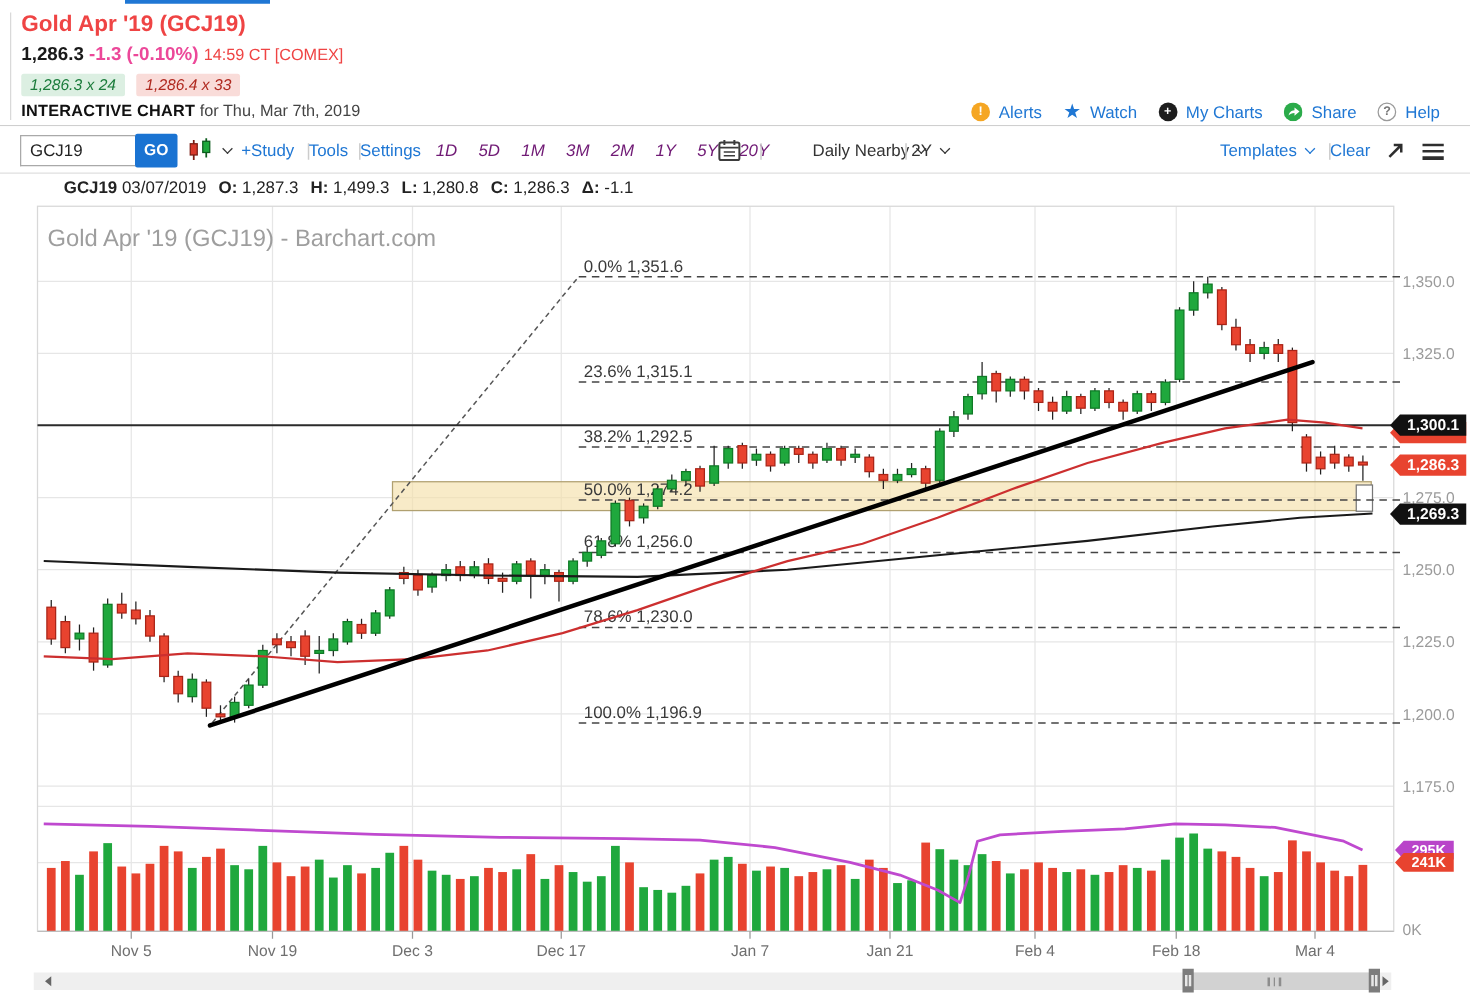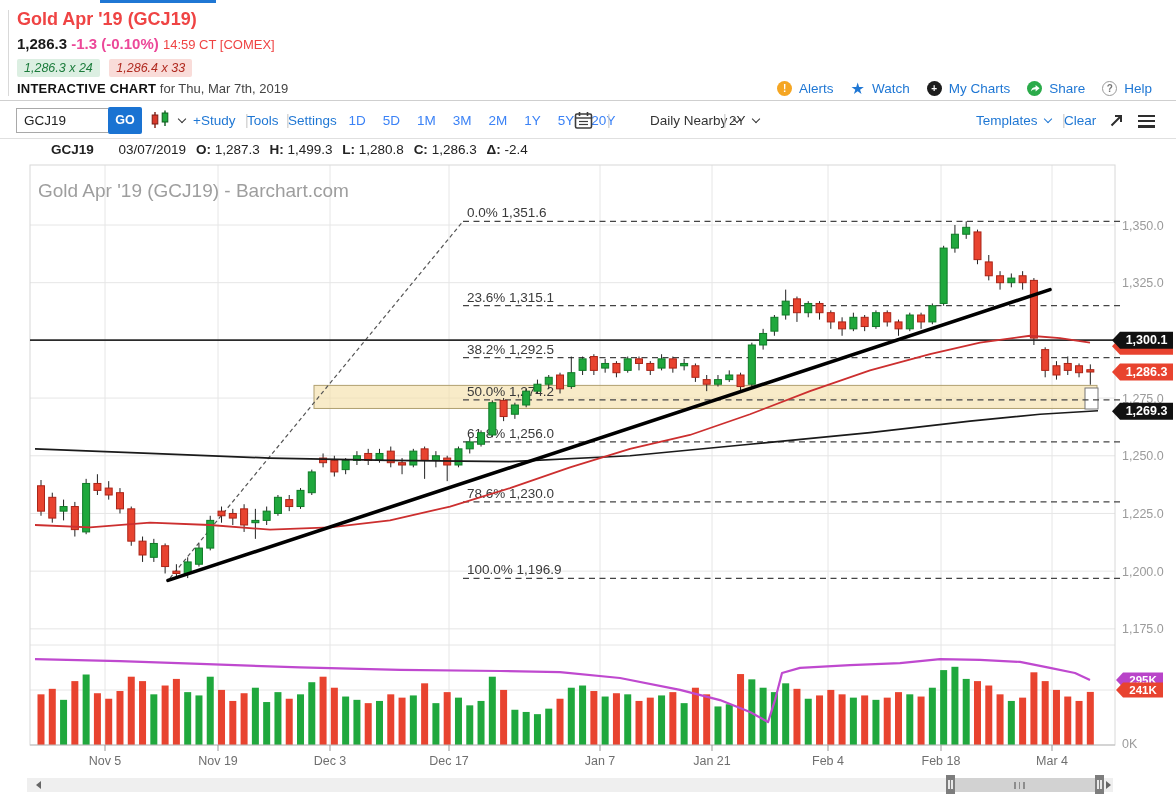--- a/index.html
+++ b/index.html
@@ -36,21 +36,21 @@
   #toolbar { left:0; top:101px; width:1176px; height:38px; border-bottom:1px solid #e0e0e0; background:#fff; }
   .tb { position:absolute; top:0; height:38px; display:flex; align-items:center; font-size:13.5px; color:#333; }
   #sym-input { left:16px; } 
   #sym-input input { width:92px; height:25px; border:1px solid #a9a9a9; border-right:none; padding:0 7px; font-size:13.5px; font-family:inherit; color:#222; }
   #go-btn { left:108px; } 
   #go-btn button { width:34px; height:27px; background:#1a73d2; color:#fff; border:none; font-weight:bold; font-size:12.5px; border-radius:2px; cursor:pointer; }
   .blue { color:#1f77d4; }
   .sep { color:#ccc; padding:0 9px; font-size:14px; }
   .caret { width:6px; height:6px; border-right:1.8px solid currentColor; border-bottom:1.8px solid currentColor;
            transform:rotate(45deg); display:inline-block; margin-left:7px; margin-bottom:3px; }
-  .tf { margin:0 8.5px; color:#3b82f6; cursor:pointer; }
+  .tf { margin:0 8.5px; color:#701a75; cursor:pointer;font-style:italic; }
   .hamburger div { width:17px; height:2.6px; background:#2e2e2e; margin:2.6px 0; }
 
   
   .ohlc { left:45px; top:142px; font-size:13.5px; color:#222; }
   .ohlc b { margin-left:6px; }
 
   
   #chart { position:absolute; left:0; top:0; width:1176px; height:801px; }
   #chart text { font-family:"Liberation Sans", sans-serif; }
 
@@ -549,26 +549,26 @@
     </span>
     <span class="tb hamburger" style="left:1138px; display:block; padding-top:11px">
         <div></div>
         <div></div>
         <div></div>
       </span>
   </div>
 
   <div class="abs ohlc">
     <b>GCJ19</b>
-    <span style="margin-left:21px">03/07/2019</span>
+    <span style="margin-left:0">03/07/2019</span>
     <b>O:</b> <span>1,287.3</span>
     <b>H:</b> <span>1,499.3</span>
     <b>L:</b> <span>1,280.8</span>
     <b>C:</b> <span>1,286.3</span>
-    <b>Δ:</b> <span>-2.4</span>
+    <b>Δ:</b> <span>-1.1</span>
   </div>
 
   <div class="abs sb-track"></div>
   <div class="abs sb-range"></div>
   <div class="abs sb-handle" style="left:946px">
       <i></i>
       <i></i>
     </div>
   <div class="abs sb-handle" style="left:1095px">
       <i></i>

